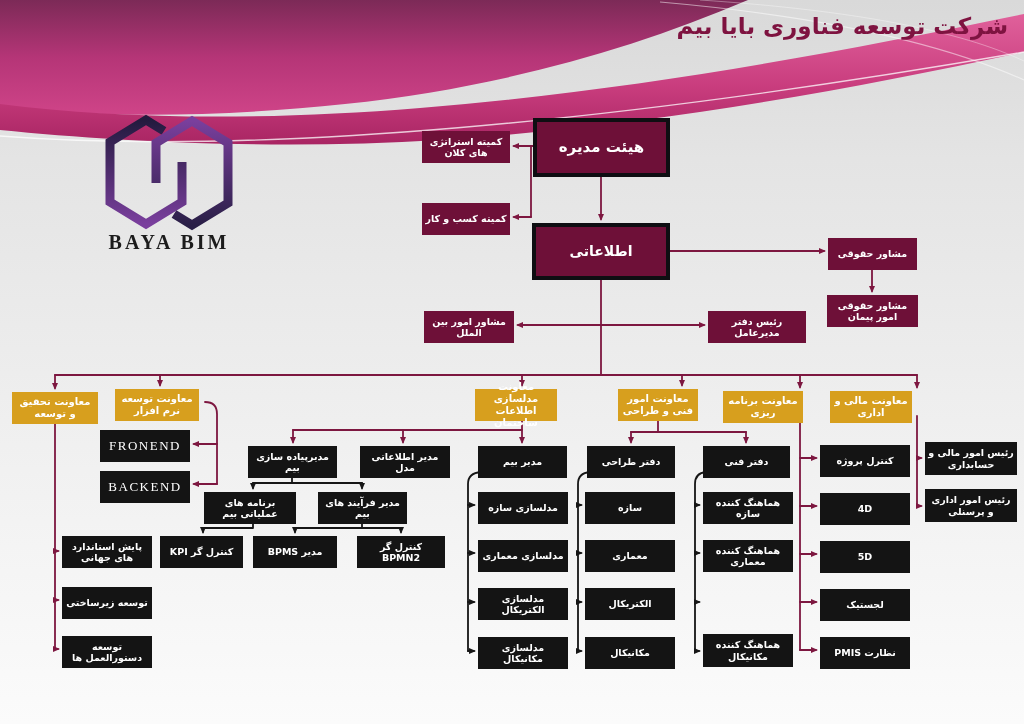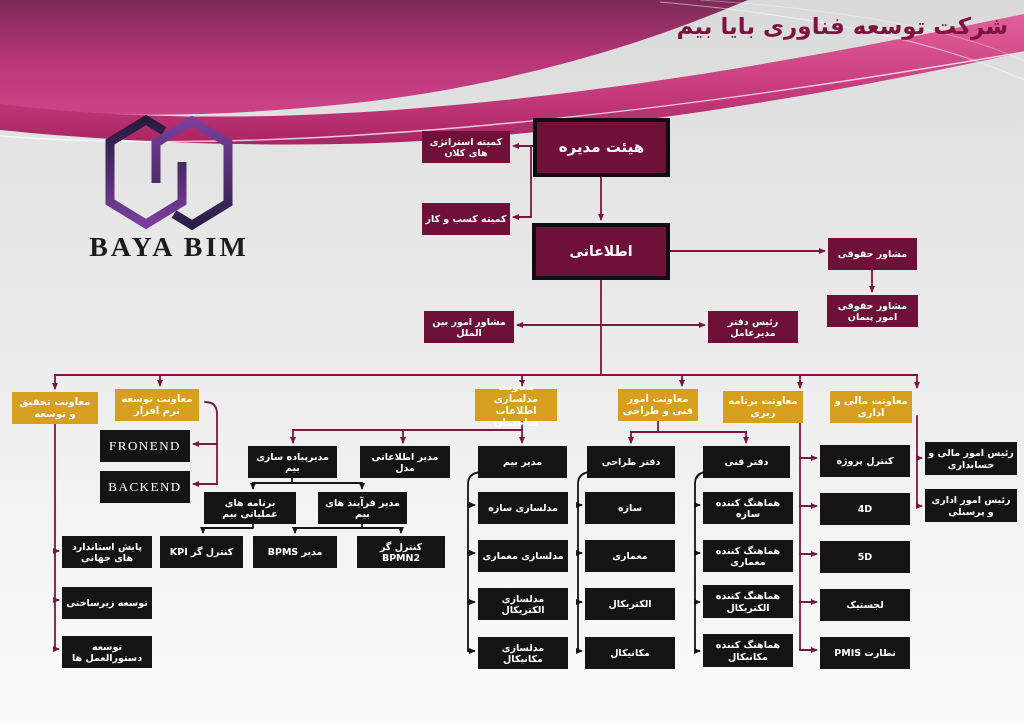--- a/index.html
+++ b/index.html
@@ -10,21 +10,21 @@
   }
   .header-wave{position:absolute;top:0;left:0;z-index:1;}
   .connectors{position:absolute;top:0;left:0;z-index:2;}
   .title{
     position:absolute;top:13px;right:16px;z-index:4;direction:rtl;
     color:#7e1340;font-size:23px;font-weight:bold;letter-spacing:0;
   }
   .logo-mark{position:absolute;left:94px;top:110px;z-index:3;}
   .logo-text{
     position:absolute;left:86px;top:231px;width:166px;z-index:3;text-align:center;
-    font-family:"Liberation Serif",serif;font-weight:bold;font-size:28px;
+    font-family:"Liberation Serif",serif;font-weight:bold;font-size:20px;
     letter-spacing:3px;color:#1c1c1c;
   }
   .box{
     position:absolute;z-index:3;box-sizing:border-box;
     display:flex;align-items:center;justify-content:center;text-align:center;
     direction:rtl;color:#fff;font-weight:bold;line-height:1.18;padding:16px 3px;
   }
   .maroon{background:#6e1038;font-size:9.5px;}
   .big{border:4px solid #0e0e12;font-size:15px;}
   .gold{background:#d79f1e;font-size:10px;}
@@ -160,21 +160,21 @@
     </g>
   </svg>
 
   <div class="box maroon big" style="left:533px;top:118px;width:137px;height:59px">هیئت مدیره</div>
   <div class="box maroon" style="left:422px;top:131px;width:88px;height:31px">کمیته استراتژی های کلان</div>
   <div class="box maroon" style="left:422px;top:203px;width:88px;height:28px">کمیته کسب و کار</div>
   <div class="box maroon big" style="left:532px;top:223px;width:138px;height:57px;font-size:14px">اطلاعاتی</div>
   <div class="box maroon" style="left:828px;top:238px;width:89px;height:27px">مشاور حقوقی</div>
   <div class="box maroon" style="left:827px;top:295px;width:91px;height:31px">مشاور حقوقی امور پیمان</div>
   <div class="box maroon" style="left:424px;top:311px;width:90px;height:27px">مشاور امور بین الملل</div>
-  <div class="box maroon" style="left:708px;top:311px;width:90px;height:27px">رئیس دفتر مدیرعامل</div>
+  <div class="box maroon" style="left:708px;top:311px;width:98px;height:27px">رئیس دفتر مدیرعامل</div>
 
   <div class="box gold" style="left:12px;top:392px;width:86px;height:26px">معاونت تحقیق و توسعه</div>
   <div class="box gold" style="left:115px;top:389px;width:84px;height:31px">معاونت توسعه نرم افزار</div>
   <div class="box gold" style="left:475px;top:389px;width:82px;height:31px">معاونت مدلسازی اطلاعات ساختمان</div>
   <div class="box gold" style="left:618px;top:389px;width:80px;height:31px">معاونت امور فنی و طراحی</div>
   <div class="box gold" style="left:723px;top:391px;width:80px;height:25px">معاونت برنامه ریزی</div>
   <div class="box gold" style="left:830px;top:391px;width:82px;height:25px">معاونت مالی و اداری</div>
 
   <div class="box dark latin" style="left:100px;top:430px;width:90px;height:27px">FRONEND</div>
   <div class="box dark latin" style="left:100px;top:471px;width:90px;height:27px">BACKEND</div>
@@ -199,21 +199,20 @@
 
   <div class="box dark" style="left:587px;top:446px;width:88px;height:26px">دفتر طراحی</div>
   <div class="box dark" style="left:585px;top:492px;width:90px;height:26px">سازه</div>
   <div class="box dark" style="left:585px;top:540px;width:90px;height:27px">معماری</div>
   <div class="box dark" style="left:585px;top:588px;width:90px;height:28px">الکتریکال</div>
   <div class="box dark" style="left:585px;top:637px;width:90px;height:28px">مکانیکال</div>
 
   <div class="box dark" style="left:703px;top:446px;width:87px;height:26px">دفتر فنی</div>
   <div class="box dark" style="left:703px;top:492px;width:90px;height:26px">هماهنگ کننده سازه</div>
   <div class="box dark" style="left:703px;top:540px;width:90px;height:27px">هماهنگ کننده معماری</div>
-  <div class="box dark" style="left:703px;top:585px;width:90px;height:33px">هماهنگ کننده الکتریکال</div>
   <div class="box dark" style="left:703px;top:634px;width:90px;height:33px">هماهنگ کننده مکانیکال</div>
 
   <div class="box dark" style="left:820px;top:445px;width:90px;height:27px">کنترل پروژه</div>
   <div class="box dark" style="left:820px;top:493px;width:90px;height:27px">4D</div>
   <div class="box dark" style="left:820px;top:541px;width:90px;height:27px">5D</div>
   <div class="box dark" style="left:820px;top:589px;width:90px;height:27px">لجستیک</div>
   <div class="box dark" style="left:820px;top:637px;width:90px;height:27px">نظارت PMIS</div>
 
   <div class="box dark" style="left:925px;top:442px;width:92px;height:33px">رئیس امور مالی و حسابداری</div>
   <div class="box dark" style="left:925px;top:489px;width:92px;height:33px">رئیس امور اداری و پرسنلی</div>

